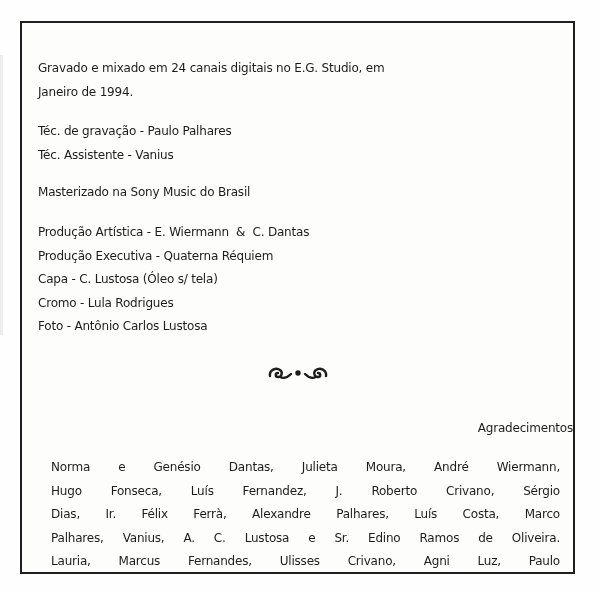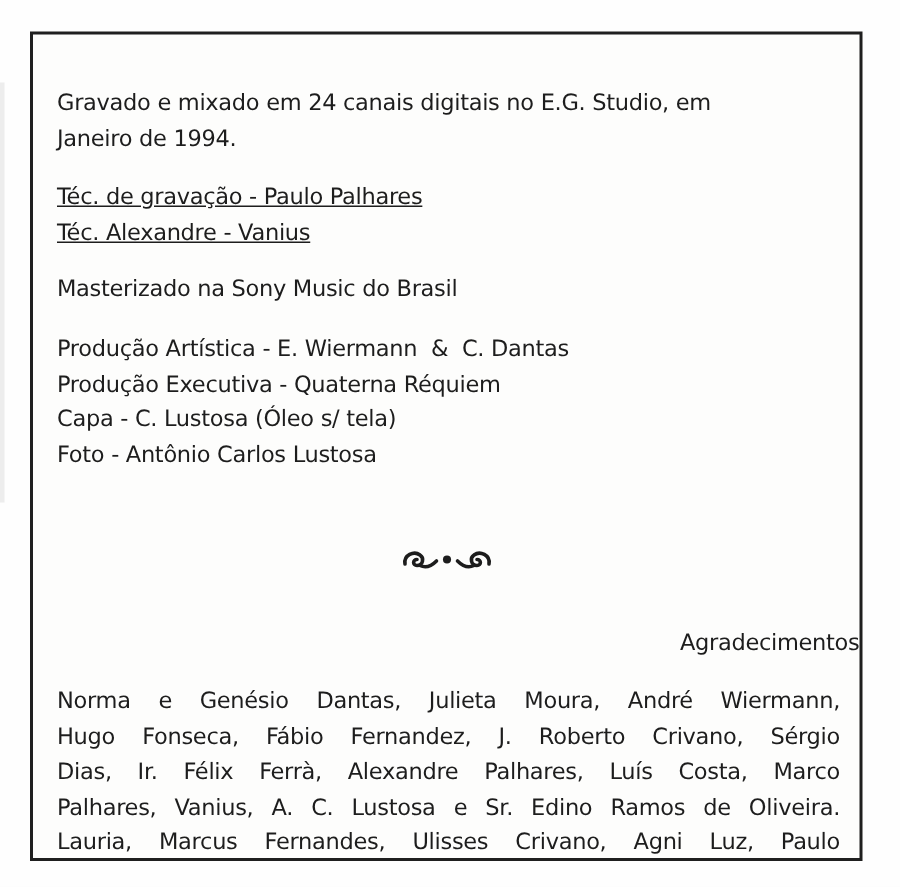--- a/index.html
+++ b/index.html
@@ -27,73 +27,75 @@
     left: 20px; top: 21px;
     width: 555px; height: 553px;
     border: 2px solid var(--border, #1f1f1f);
     background: var(--paper, #fdfdfc);
     box-sizing: border-box;
   }
   .block {
     position: absolute;
     left: 16px; right: 13px;
     color: var(--ink, #1d1d1d);
-    font-size: 15px;
+    font-size: 12px;
     line-height: 23.5px;
     letter-spacing: -0.2px;
   }
   .block .line { white-space: pre-wrap; }
   #recording   { top: 34px;  }
-  #technicians { top: 97px; text-decoration: underline;  }
+  #technicians { top: 97px;  }
   #mastering   { top: 158px; }
   #production  { top: 198px; }
   .ornament-wrap {
     position: absolute;
     left: 0; right: 0; top: 342px;
     height: 20px;
     text-align: center;
     color: var(--ink, #1d1d1d);
   }
   #heading {
     top: 394px;
     left: 0; right: 0;
     text-align: right;
   }
   #thanks { top: 433px; }
   #thanks .line {
     white-space: normal;
     text-align: justify;
     text-align-last: justify;
+    margin-left: 13px;
   }
 </style>
 </head>
 <body>
 
 <div class="scan-streak"></div>
 
 <div class="frame">
 
   <div class="block" id="recording">
       <div class="line">Gravado e mixado em 24 canais digitais no E.G. Studio, em</div>
       <div class="line">Janeiro de 1994.</div>
     </div>
 
   <div class="block" id="technicians">
       <div class="line">Téc. de gravação - Paulo Palhares</div>
-      <div class="line">Téc. Alexandre - Vanius</div>
+      <div class="line">Téc. Assistente - Vanius</div>
     </div>
 
   <div class="block" id="mastering">
     <div class="line">Masterizado na Sony Music do Brasil</div>
   </div>
 
   <div class="block" id="production">
       <div class="line">Produção Artística - E. Wiermann  &amp;  C. Dantas</div>
       <div class="line">Produção Executiva - Quaterna Réquiem</div>
       <div class="line">Capa - C. Lustosa (Óleo s/ tela)</div>
+      <div class="line">Cromo - Lula Rodrigues</div>
       <div class="line">Foto - Antônio Carlos Lustosa</div>
     </div>
 
   <div class="ornament-wrap">
     <svg width="66" height="18" viewBox="0 0 66 18" aria-hidden="true">
       <g fill="none" stroke="currentColor" stroke-width="2.4" stroke-linecap="round">
         <path d="M5,11 C4,5 11,2 15,5 C18,7 17,12 13,12 C10,12 10,8 13,8"></path>
         <path d="M15,12 C19,14 23,12 26,9"></path>
         <g transform="translate(66,0) scale(-1,1)">
           <path d="M5,11 C4,5 11,2 15,5 C18,7 17,12 13,12 C10,12 10,8 13,8"></path>
@@ -101,19 +103,19 @@
         </g>
       </g>
       <circle cx="33" cy="8" r="2.7" fill="currentColor"></circle>
     </svg>
   </div>
 
   <div class="block" id="heading">Agradecimentos</div>
 
   <div class="block" id="thanks">
       <div class="line">Norma e Genésio Dantas, Julieta Moura, André Wiermann,</div>
-      <div class="line">Hugo Fonseca, Fábio Fernandez, J. Roberto Crivano, Sérgio</div>
+      <div class="line">Hugo Fonseca, Luís Fernandez, J. Roberto Crivano, Sérgio</div>
       <div class="line">Dias, Ir. Félix Ferrà, Alexandre Palhares, Luís Costa, Marco</div>
       <div class="line">Palhares, Vanius, A. C. Lustosa e Sr. Edino Ramos de Oliveira.</div>
       <div class="line">Lauria, Marcus Fernandes, Ulisses Crivano, Agni Luz, Paulo</div>
     </div>
 
 </div>
 
 </body></html>

